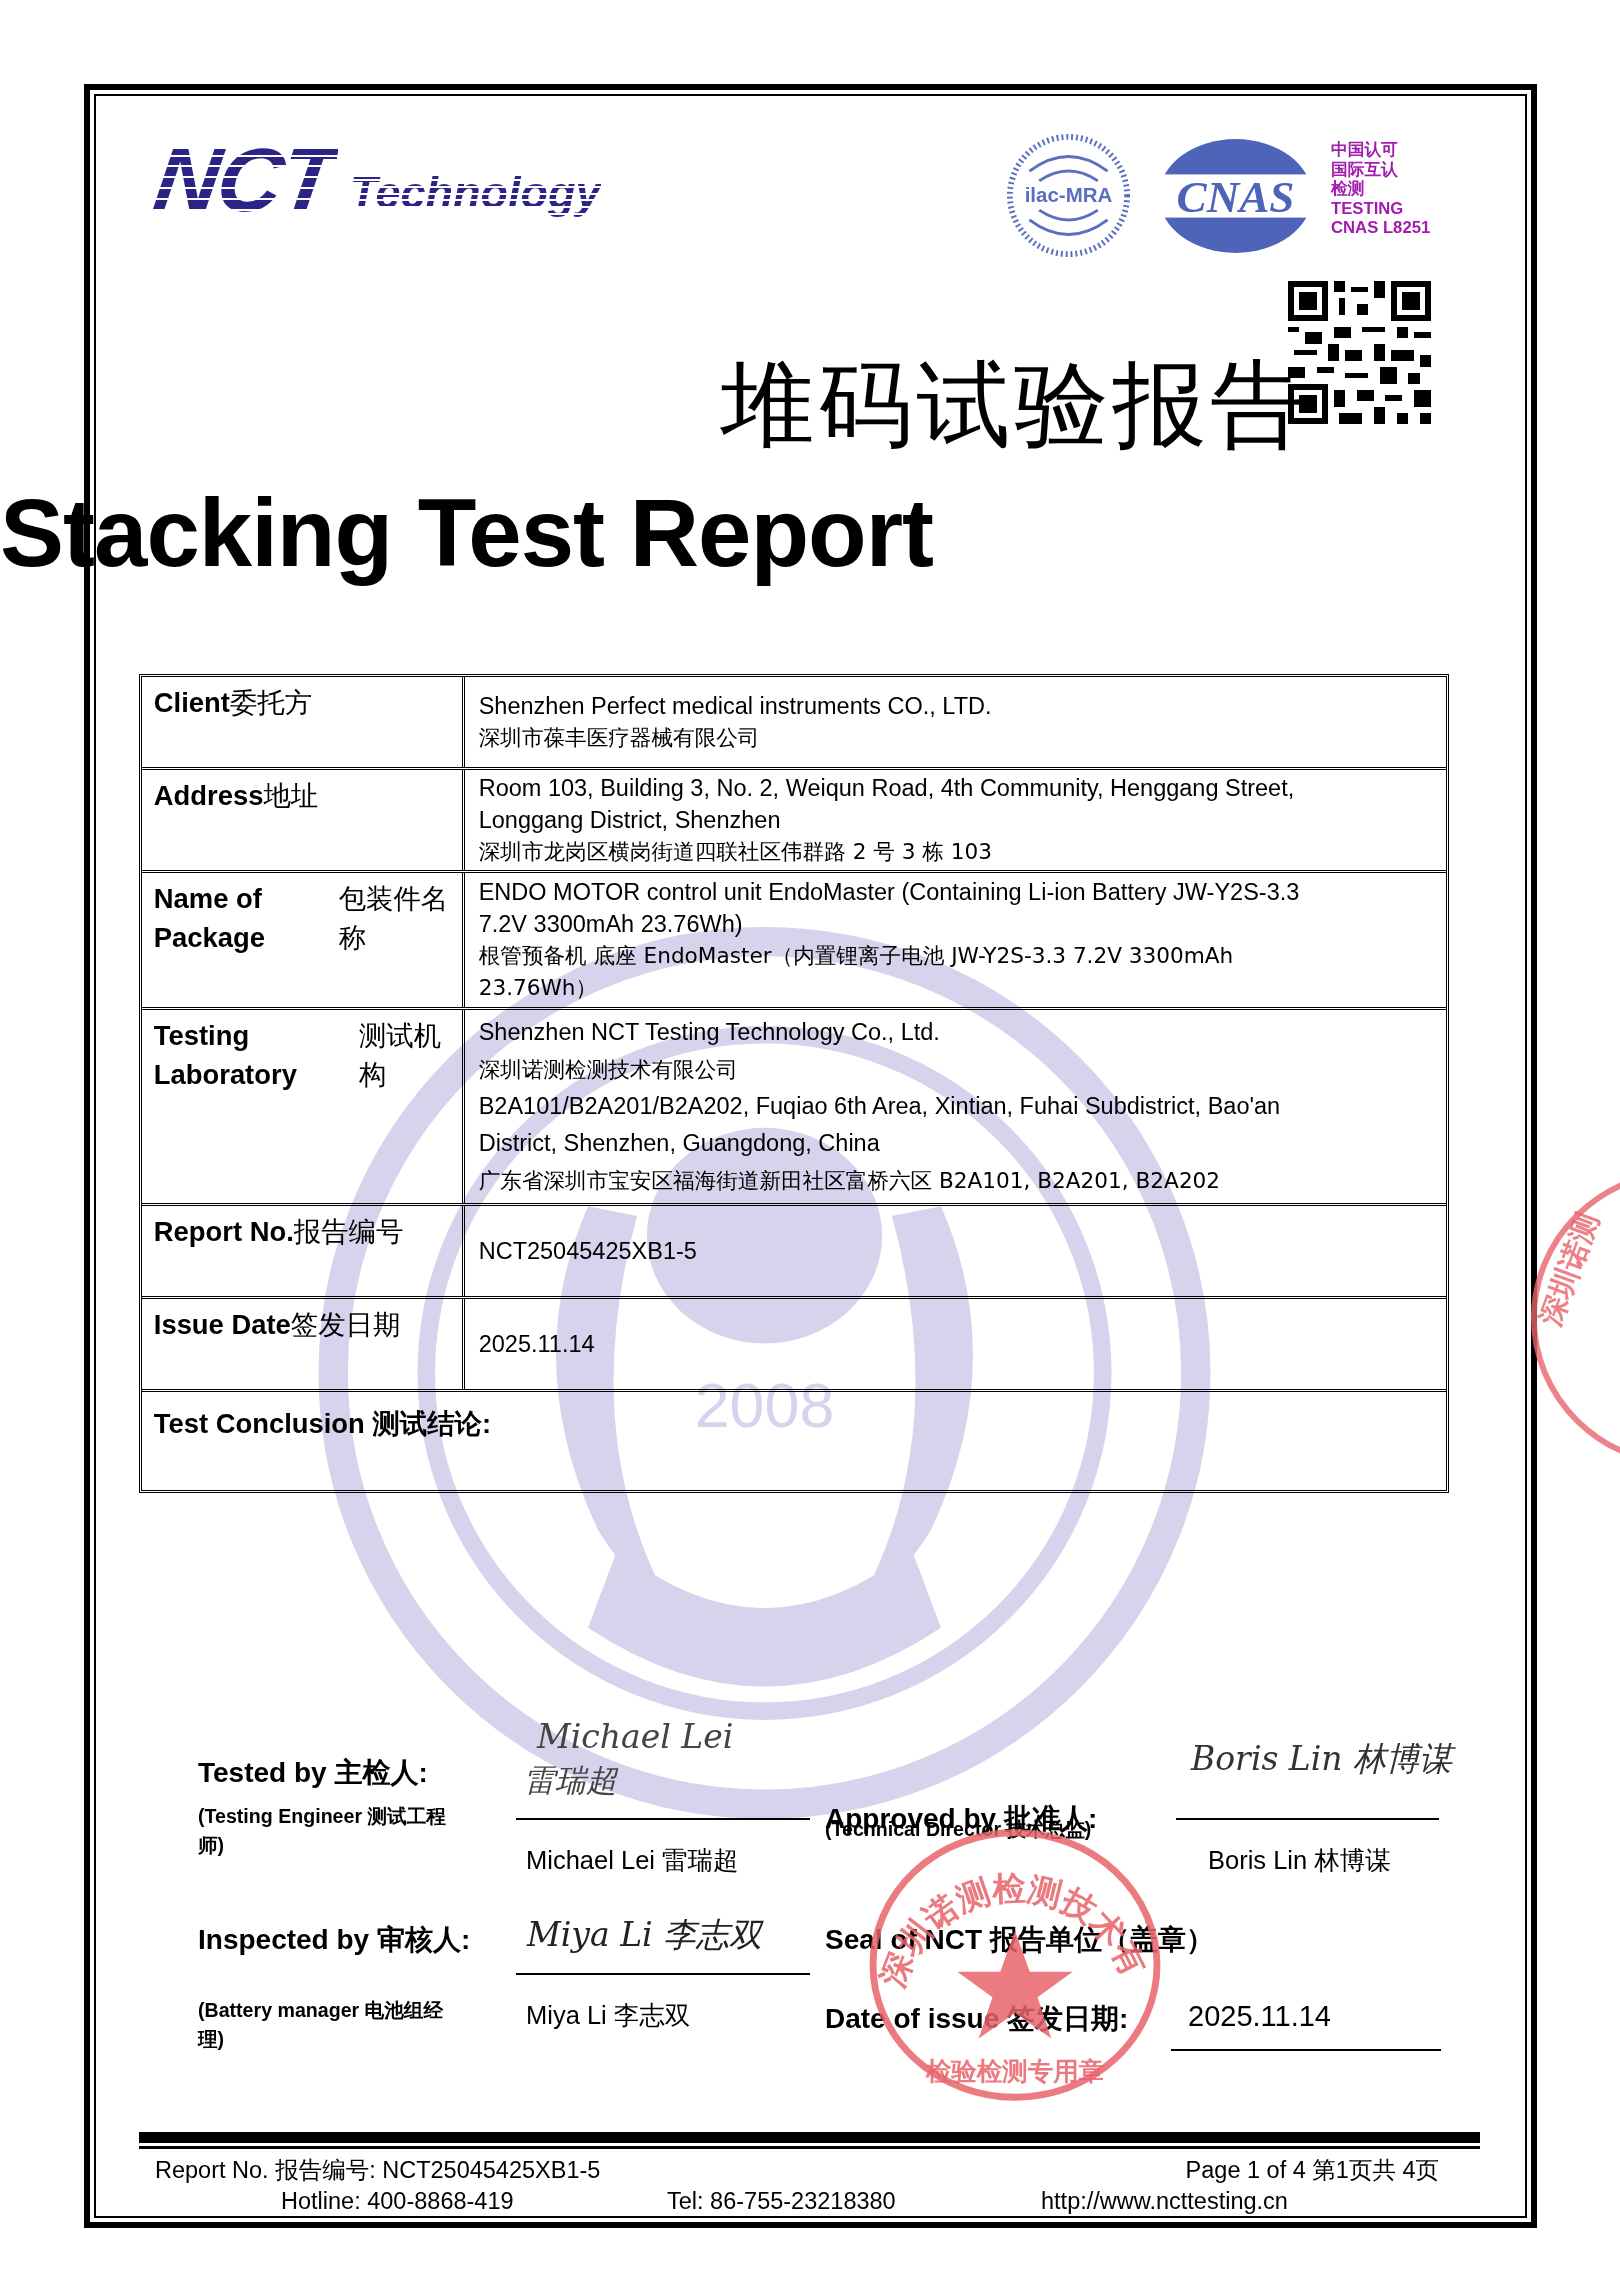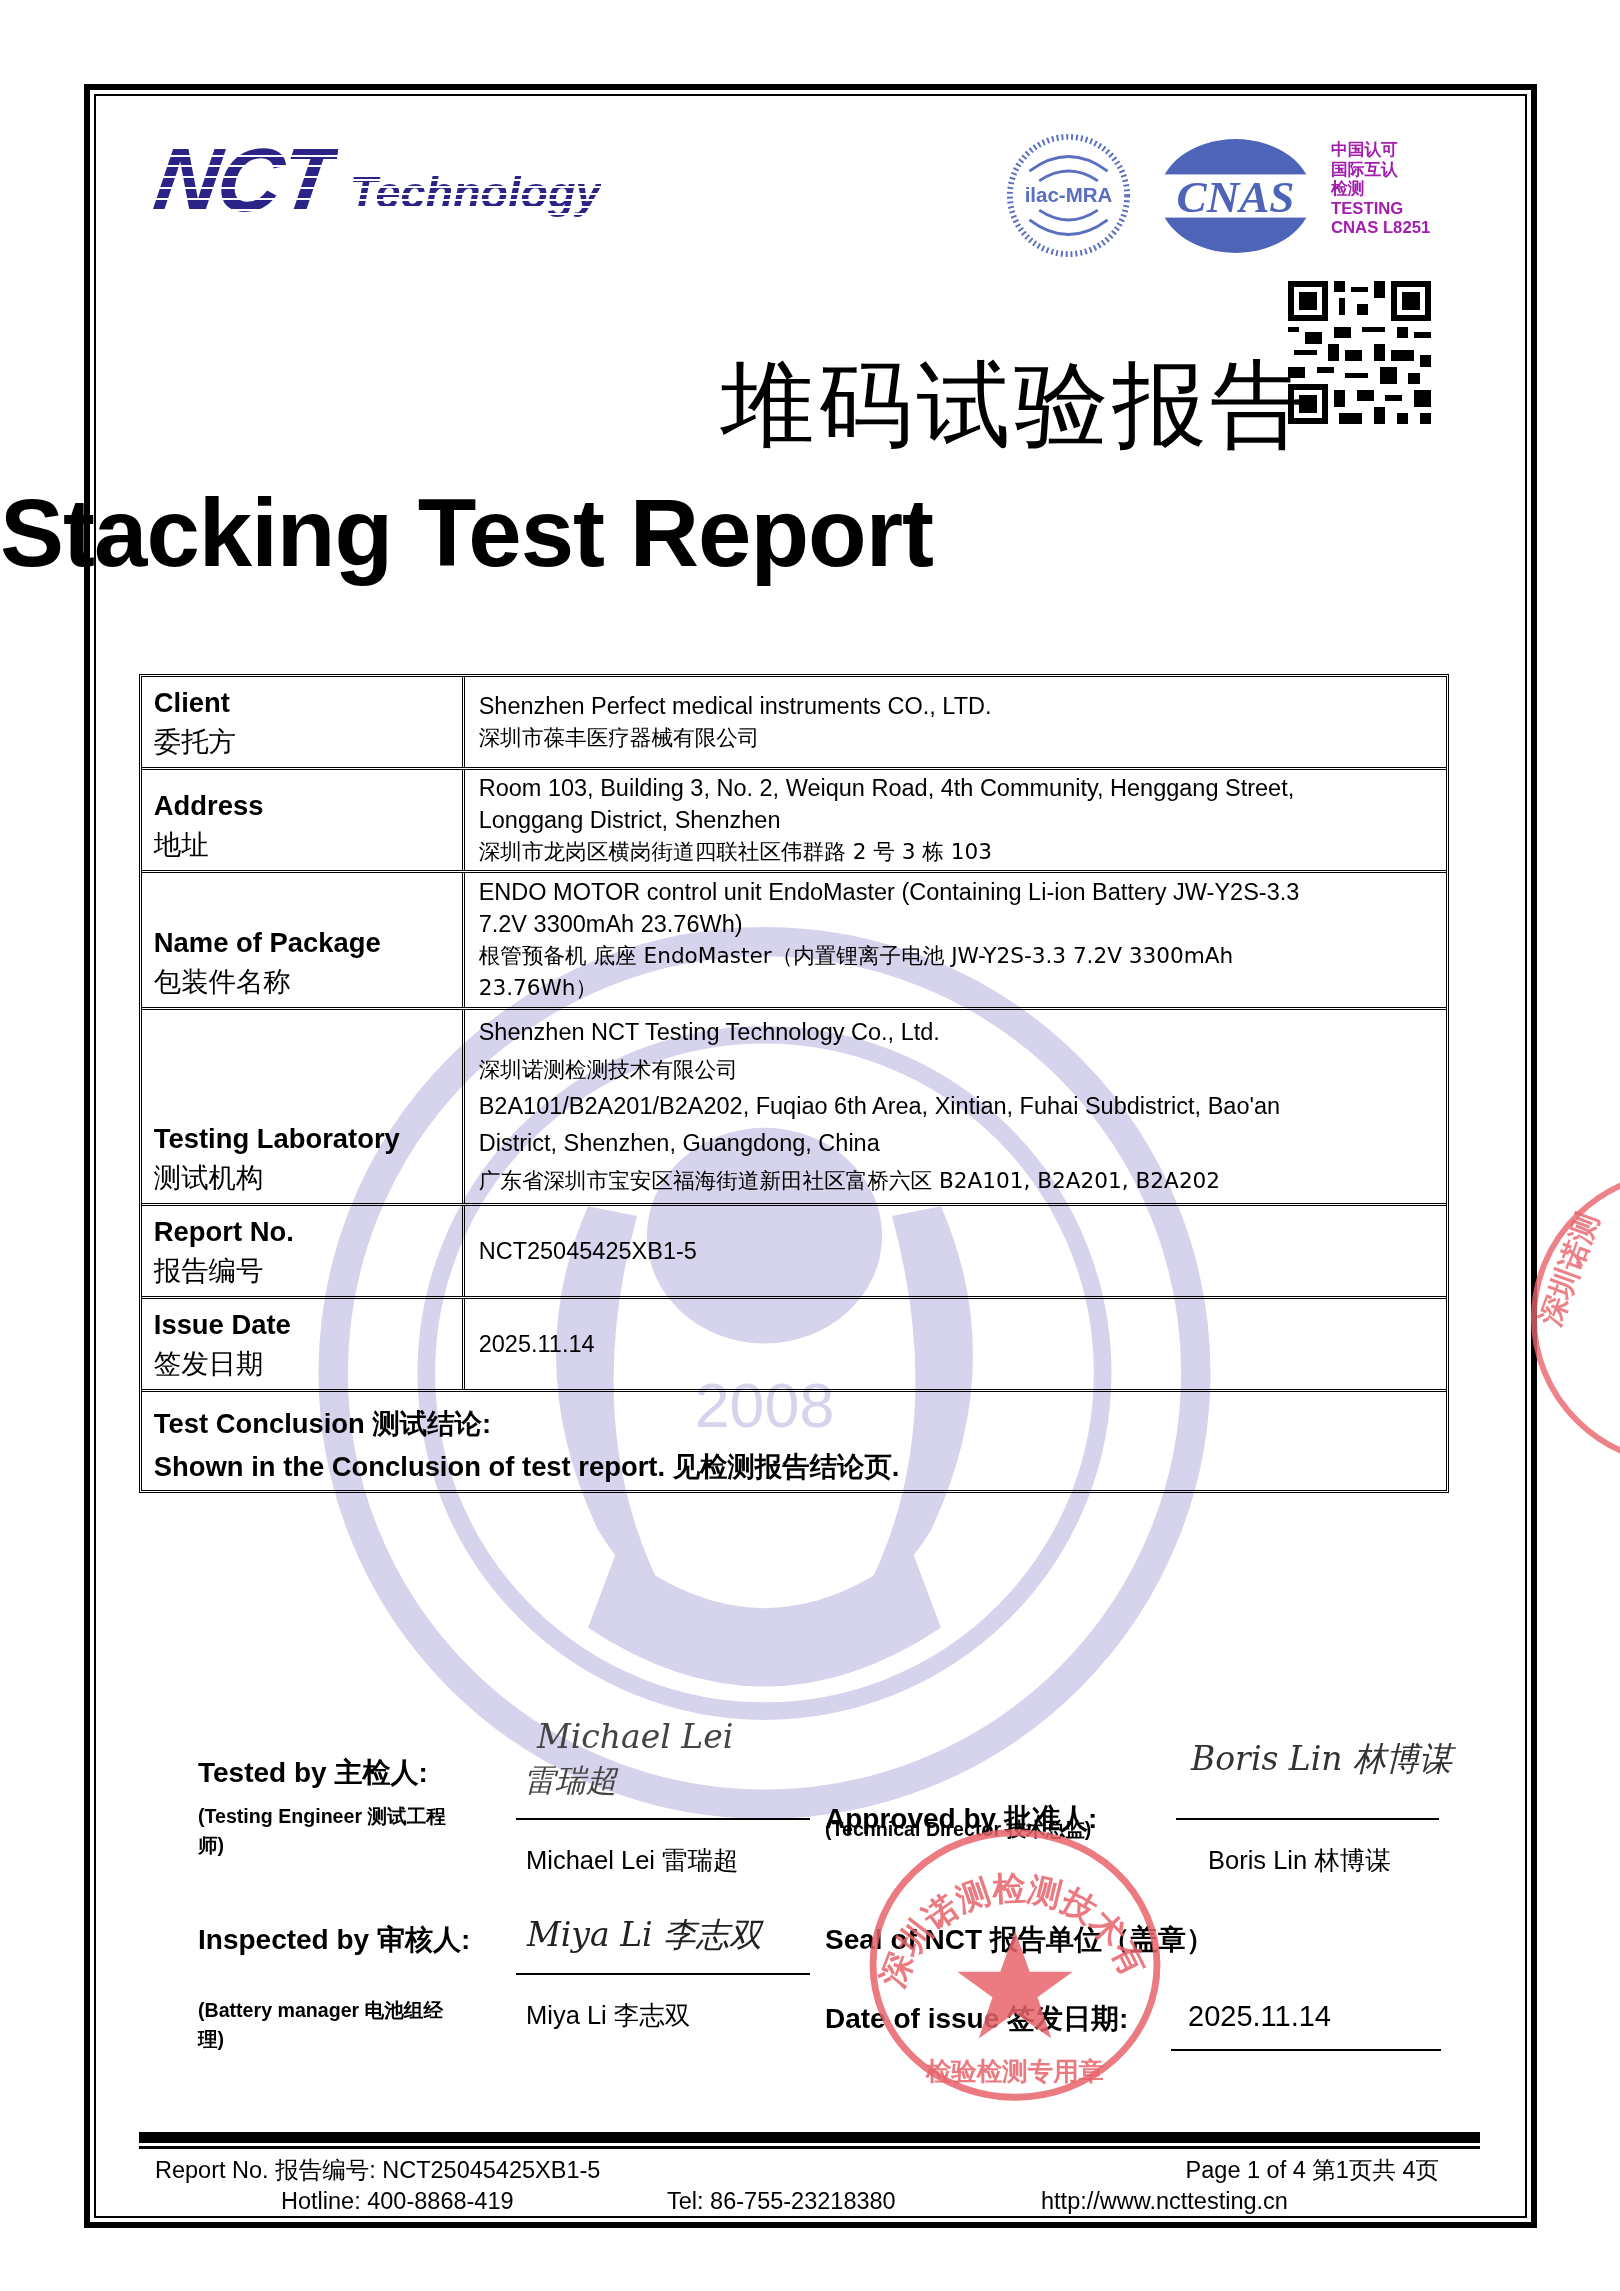--- a/index.html
+++ b/index.html
@@ -36,21 +36,21 @@
               font-family:"DejaVu Serif", serif; font-size:94px; letter-spacing:3.9px; line-height:1.1; }
   .title-en { position:absolute; left:0; width:1620px; top:480px; text-align:left;
               font-weight:bold; font-size:96px; line-height:1.1; letter-spacing:-1px; }
 
   
   .info-table { position:absolute; left:139px; top:674px; width:1310px; border:3.9px double #000;
                 border-collapse:separate; border-spacing:0; box-sizing:border-box; }
   .row { display:flex; border-bottom:3.9px double #000; box-sizing:border-box; }
   .row:last-child { border-bottom:none; }
   .cell-label { width:323px; border-right:3.9px double #000; padding:5.9px 11.8px; box-sizing:border-box;
-                display:flex; flex-direction:column; justify-content:flex-end; }
+                display:flex; flex-direction:row; justify-content:flex-start; }
   .cell-value { flex:1; padding:5.9px 13.7px; box-sizing:border-box; font-size:23.5px; line-height:32px;
                 display:flex; flex-direction:column; justify-content:center; }
   .label-en { font-weight:bold; font-size:27.4px; line-height:39px; }
   .label-cn { font-size:27.4px; line-height:39px; font-family:"DejaVu Sans", sans-serif; }
   .cn { font-family:"DejaVu Sans", sans-serif; font-size:21.6px; }
   .conclusion { padding:9.8px 11.8px; font-weight:bold; font-size:27.4px; line-height:43px; }
 
   
   .sig-label { position:absolute; font-weight:bold; font-size:28px; }
   .sig-sub { position:absolute; font-weight:bold; font-size:19.6px; line-height:29px; }
@@ -218,21 +218,20 @@
       <div class="label-en">Issue Date</div>
       <div class="label-cn">签发日期</div>
     </div>
     <div class="cell-value">
       <div>2025.11.14</div>
     </div>
   </div>
   <div class="row" style="height:98px">
     <div class="conclusion">
       <div>Test Conclusion 测试结论:</div>
-      <div>Shown in the Conclusion of test report. 见检测报告结论页.</div>
     </div>
   </div>
 </div>
 
 <div class="sig-label" style="left:198px; top:1754px;">Tested by 主检人:</div>
 <div class="sig-sub" style="left:198px; top:1802px;">
   <div>(Testing Engineer 测试工程</div>
   <div>师)</div>
 </div>
 <div class="handwriting" style="left:524px; top:1717px;margin-left:13px;">Michael Lei</div>

